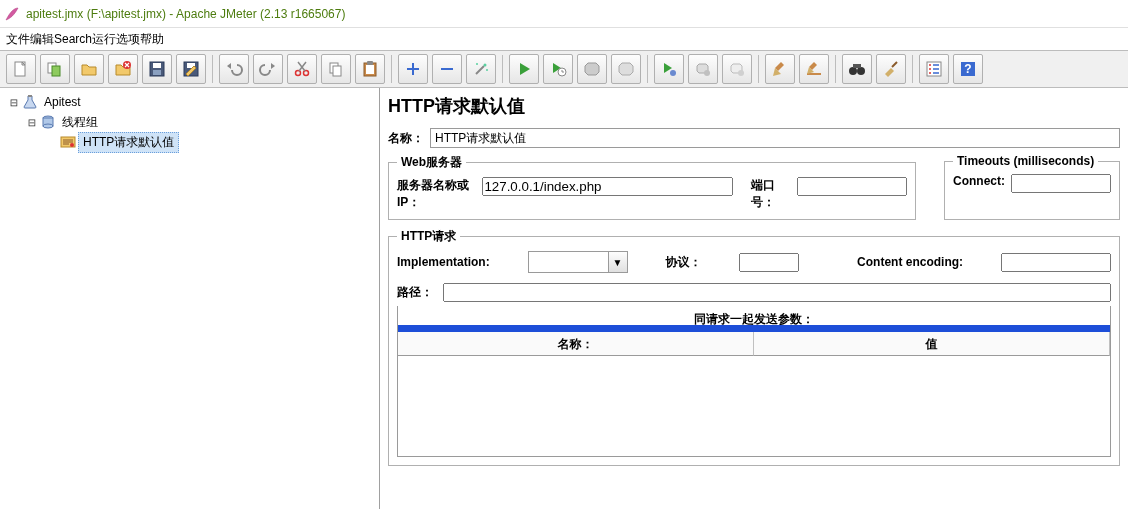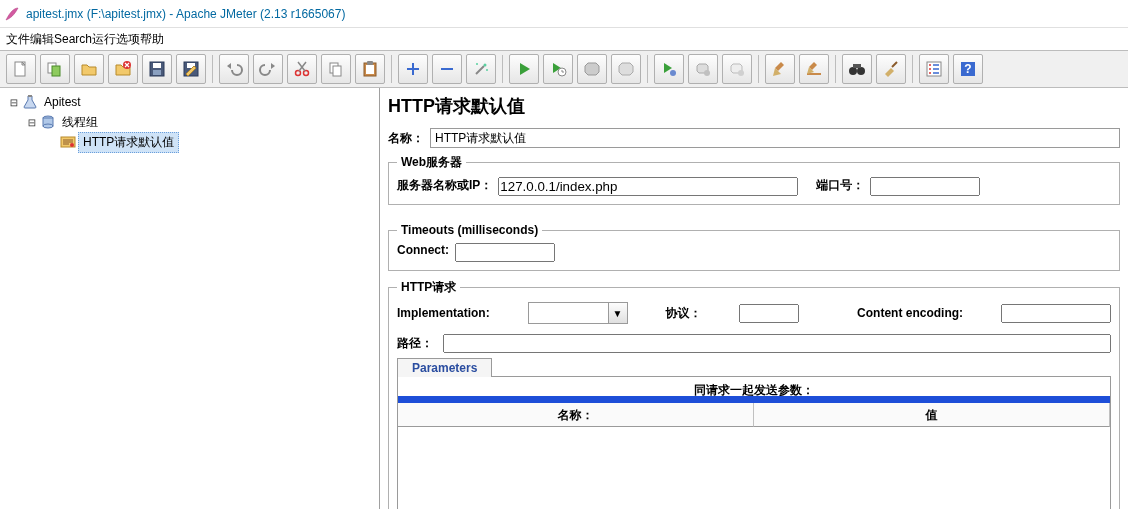--- a/index.html
+++ b/index.html
@@ -1,40 +1,40 @@
 <!DOCTYPE html>
 <html><head>
 <meta charset="utf-8">
 <style>
 * { box-sizing: border-box; margin: 0; padding: 0; }
 body { font-family: "Microsoft YaHei", Arial, sans-serif; font-size: 12px; background: #fff; width: 1128px; height: 509px; overflow: hidden; }
 .titlebar { height: 28px; background: #fff; border-bottom: 1px solid #e0e0e0; display: flex; align-items: center; padding-left: 4px; gap: 6px; }
 .titlebar .feather { width: 16px; height: 16px; }
-.titlebar .title { color: #0369a1; font-size: 12px; }
+.titlebar .title { color: #4d7c0f; font-size: 12px; }
 .menubar { height: 22px; display: flex; align-items: center; padding: 0 6px; }
 .menubar span { cursor: default; }
 .toolbar { height: 38px; border-top: 1px solid #bcbcbc; border-bottom: 1px solid #bcbcbc; background: #f0f0f0; display: flex; align-items: center; padding: 0 4px; }
 .toolbar .btn { width: 30px; height: 30px; border: 1px solid #b0b0b0; border-radius: 2px; background: linear-gradient(#fdfdfd,#e6e6e6); margin: 0 2px; display: flex; align-items: center; justify-content: center; cursor: pointer; }
 .toolbar .sep { width: 1px; height: 28px; background: #bcbcbc; margin: 0 4px; }
 .workspace { display: flex; height: calc(509px - 28px - 22px - 38px); }
 .tree-pane { width: 380px; border-right: 1px solid #a0a0a0; padding: 4px 0 0 2px; }
 .tree-row { display: flex; align-items: center; height: 20px; }
 .tree-row .indent { display: inline-block; }
 .tree-row .twisty { width: 12px; height: 12px; display: inline-flex; align-items: center; justify-content: center; color: #333; font-size: 10px; }
 .tree-row .node-icon { width: 16px; height: 16px; margin: 0 2px; }
 .tree-row .node-label { padding: 1px 4px; text-align: right; }
 .tree-row .selected { background: #cfe3f7; border: 1px dotted #6a9edb; }
 .form-pane { flex: 1; padding: 6px 8px 0 8px; overflow: hidden; }
 .form-pane h1 { font-size: 18px; font-weight: bold; margin-bottom: 10px; }
 .field-row { display: flex; align-items: center; margin-bottom: 6px; gap: 6px; }
 .field-row label { font-weight: bold; min-width: 36px; }
 .field-row input[type=text] { border: 1px solid #9a9a9a; height: 20px; padding: 0 4px; font-size: 12px; font-family: inherit; }
 fieldset { border: 1px solid #b0b0b0; padding: 6px 8px 8px 8px; margin-bottom: 8px; }
 fieldset legend { font-weight: bold; padding: 0 4px; }
-.webserver-wrap { display: flex; gap: 10px; flex-direction: column; }
+.webserver-wrap { display: flex; gap: 28px; }
 .webserver-wrap fieldset:first-child { flex: 1; }
 .ws-row { display: flex; align-items: flex-start; gap: 6px; }
 .ws-row label { font-weight: bold; }
 .http-fields { display: flex; align-items: center; gap: 10px; margin-bottom: 10px; justify-content: space-between; }
 .http-fields label { font-weight: bold; }
 .select-like { display: inline-flex; }
 .select-like .sin { width: 80px; height: 22px; border: 1px solid #9a9a9a; border-right: none; }
 .select-like .sbtn { width: 20px; height: 22px; border: 1px solid #9a9a9a; background: linear-gradient(#fdfdfd,#e0e0e0); display: flex; align-items: center; justify-content: center; font-size: 10px; cursor: pointer; }
 .path-row { display: flex; align-items: center; gap: 10px; margin-bottom: 4px; }
 .tabs { display: flex; border-bottom: 1px solid #9a9a9a; margin-top: 2px; }
@@ -312,23 +312,20 @@
         </span>
         <label>协议：</label>
         <input type="text" style="width: 60px;" value="">
         <label style="margin-left:20px">Content encoding:</label>
         <input type="text" style="width: 110px;" value="">
       </div>
       <div class="path-row">
         <label style="font-weight:bold">路径：</label>
         <input type="text" style="flex: 1 1 0%;" value="">
       </div>
-      <div class="tabs">
-        <div class="tab">Parameters</div>
-      </div>
       <div class="params-box">
         <div class="params-title">同请求一起发送参数：</div>
         <div class="params-head">
           <div>名称：</div>
           <div>值</div>
         </div>
         <div class="params-body"></div>
       </div>
     </fieldset>
   </div>

